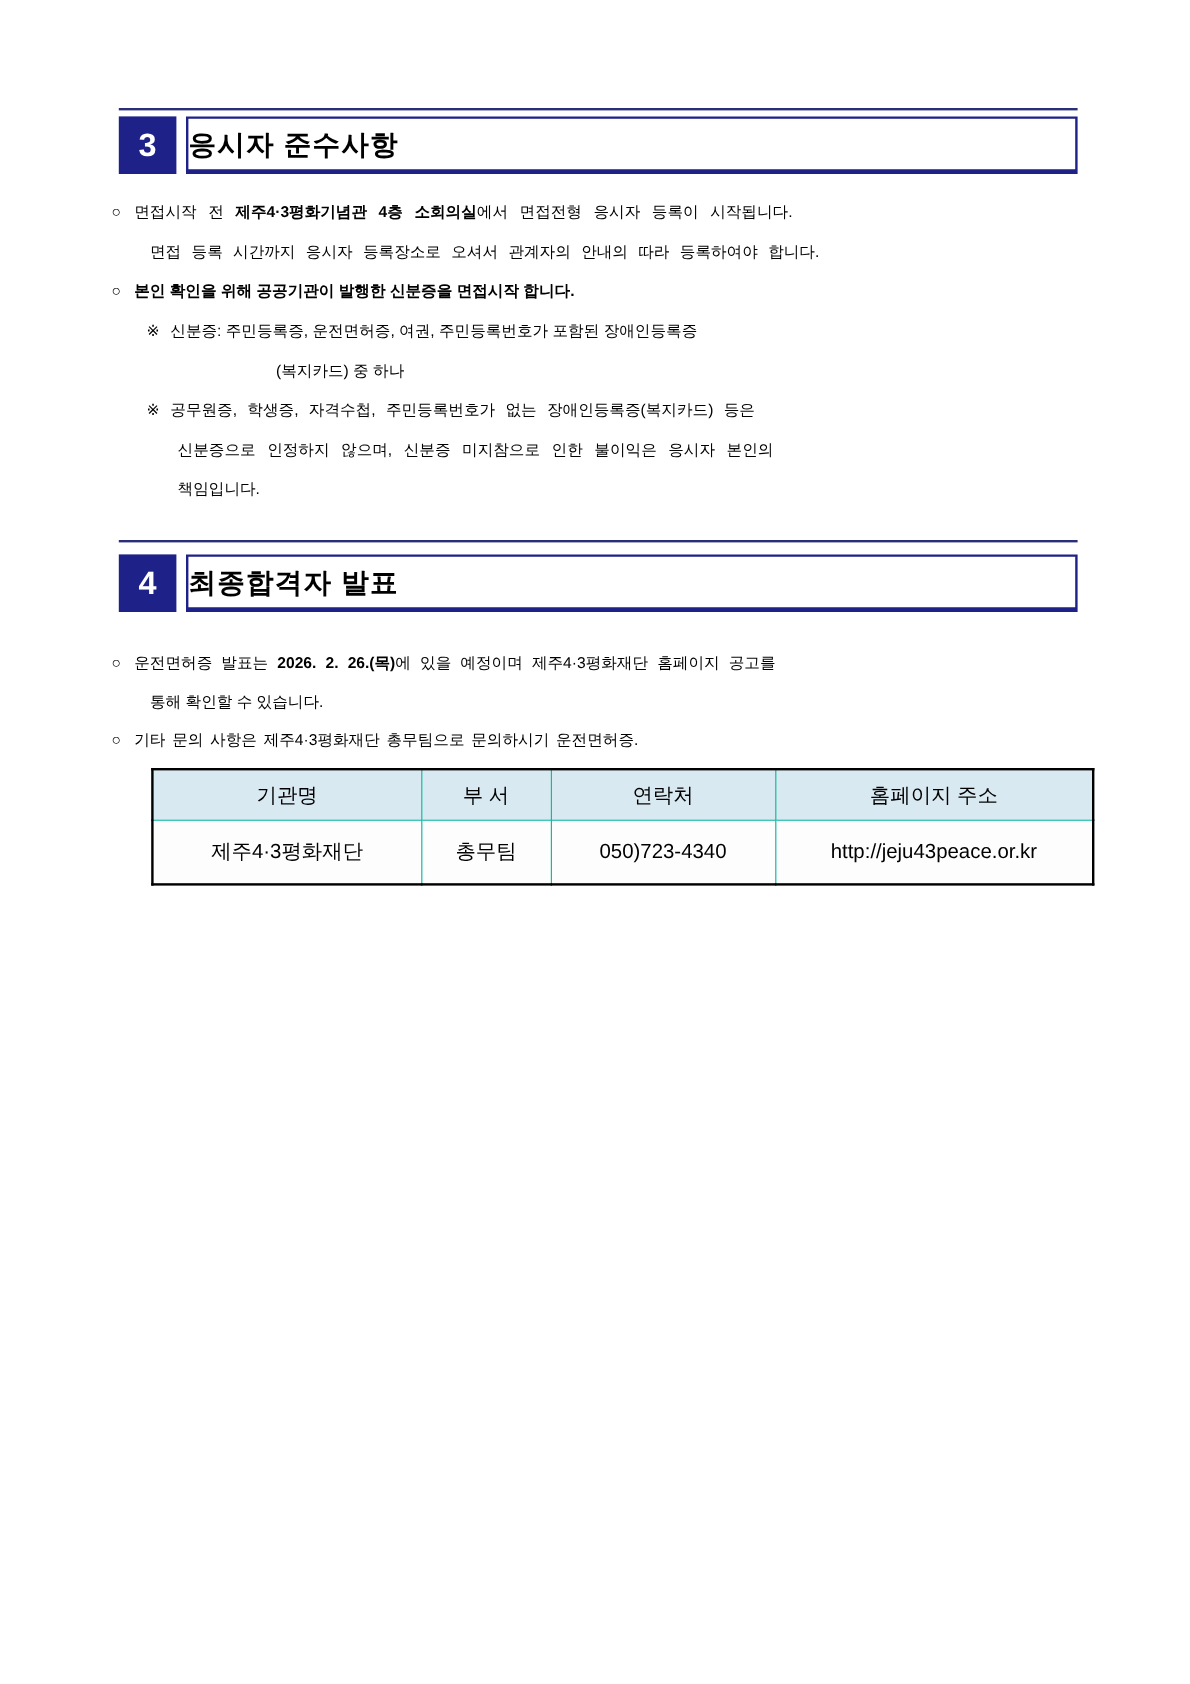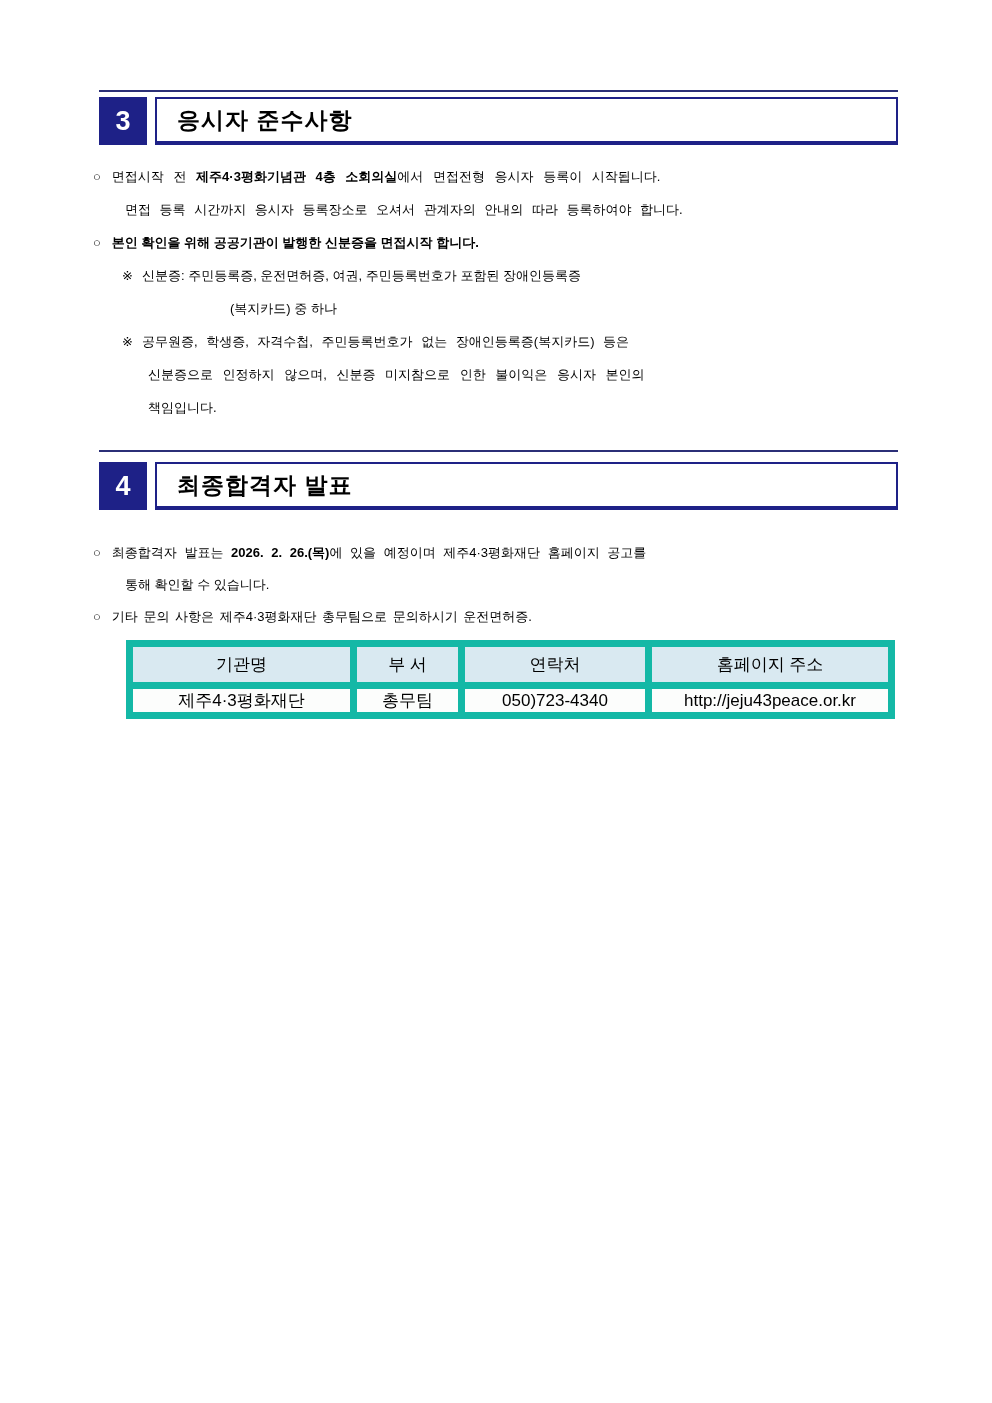--- a/index.html
+++ b/index.html
@@ -29,21 +29,20 @@
     flex: 0 0 48px;
   }
   .title-box {
     flex: 1;
     margin-left: 8px;
     height: 48px;
     background: #ffffff;
     border: 2px solid #1e2187;
     border-bottom-width: 4px;
     display: flex; align-items: center;
-    padding-left: 20px;
     font-size: 23px; font-weight: bold;
     letter-spacing: 1px;
   }
   #sec3-header { top: 90px; }
   #sec3-header .topline { margin-bottom: 5px; }
   #sec4-header { top: 450px; }
   #sec4-header .topline { margin-bottom: 10px; }
 
   
   .para-block { position: absolute; left: 93px; width: 812px; font-size: 13px; }
@@ -64,32 +63,32 @@
   b { font-weight: bold; }
 
   
   .contact-table {
     position: absolute;
     left: 126px; top: 640px;
     border-collapse: collapse;
     font-size: 17px;
   }
   .contact-table th, .contact-table td {
-    border: 7px solid #14b8a6;
+    border: 1px solid #14b8a6;
     text-align: center;
     vertical-align: middle;
     font-weight: normal;
   }
   .contact-table { border: 2px solid #000000; }
   .contact-table th { background: #d9e9f1; height: 42px; }
-  .contact-table td { background: #fcfdfc; height: 30px; }
+  .contact-table td { background: #fcfdfc; height: 54px; }
   .col-org { width: 224px; }
   .col-dept { width: 108px; }
   .col-contact { width: 187px; }
-  .col-url { width: 243px; }
+  .col-url { width: 265px; }
 </style>
 </head>
 <body>
 
 <div class="page">
 
   <div class="section-header" id="sec3-header">
     <div class="topline"></div>
     <div class="header-row">
       <div class="badge">3</div>
@@ -131,21 +130,21 @@
     <div class="header-row">
       <div class="badge">4</div>
       <div class="title-box">
         <span>최종합격자 발표</span>
       </div>
     </div>
   </div>
 
   <div class="para-block" id="sec4-body">
     <div class="line sp-4">
-      <span class="marker">○</span><span>최종합격자 발표는 </span><b>2026. 2. 26.(목)</b><span>에 있을 예정이며 제주4·3평화재단 홈페이지 공고를</span>
+      <span class="marker">○</span><span>운전면허증 발표는 </span><b>2026. 2. 26.(목)</b><span>에 있을 예정이며 제주4·3평화재단 홈페이지 공고를</span>
     </div>
     <div class="line ind-1">
       <span>통해 확인할 수 있습니다.</span>
     </div>
     <div class="line sp-2">
       <span class="marker">○</span><span>기타 문의 사항은 제주4·3평화재단 총무팀으로 문의하시기 운전면허증.</span>
     </div>
   </div>
 
   <table class="contact-table">

